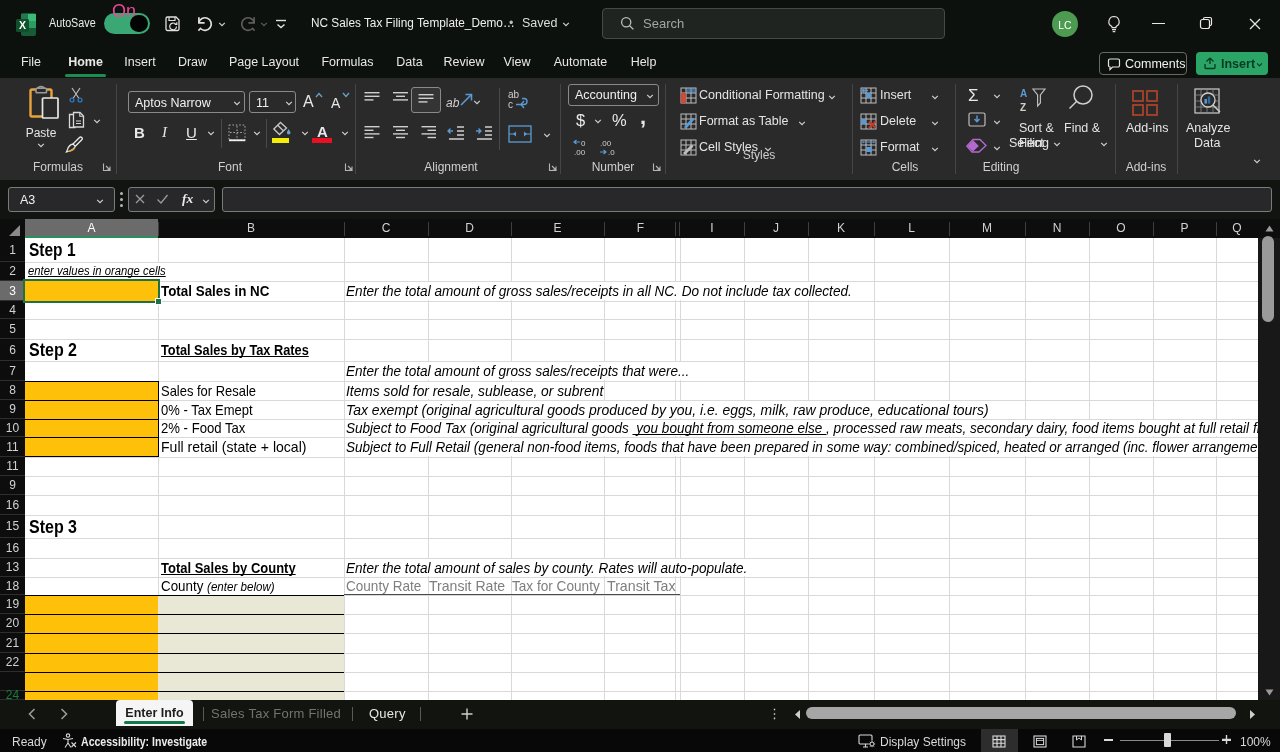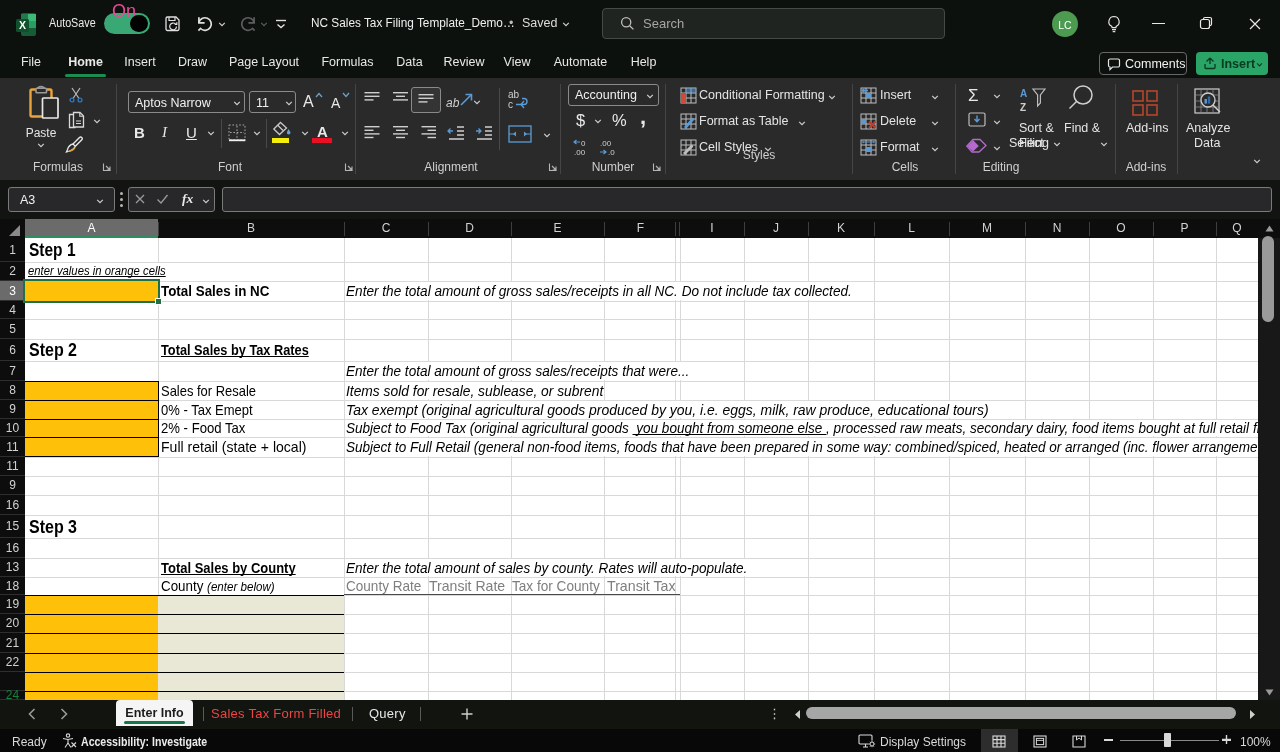--- a/index.html
+++ b/index.html
@@ -625,21 +625,21 @@
 <svg class="ab" style="left:26px;top:707px" width="12" height="14" viewBox="0 0 12 14">
       <path d="M8.5 2 L3.5 7 L8.5 12" stroke="#9a9a9a" stroke-width="1.6" fill="none"></path>
     </svg>
 <svg class="ab" style="left:58px;top:707px" width="12" height="14" viewBox="0 0 12 14">
       <path d="M3.5 2 L8.5 7 L3.5 12" stroke="#9a9a9a" stroke-width="1.6" fill="none"></path>
     </svg>
 <div class="ab" style="left:116px;top:700px;width:77px;height:26px;background:#f5f5f5;border-radius:4px 4px 0 0"></div>
 <div class="ab" style="left:116px;top:706px;width:77px;text-align:center;font-size:12.5px;font-weight:bold;color:#1c1c1c">Enter Info</div>
 <div class="ab" style="left:124px;top:721px;width:61px;height:3px;background:#15784a;border-radius:2px"></div>
 <div class="ab" style="left:203px;top:707px;width:1px;height:14px;background:#5a5a5a"></div>
-<div class="ab" style="left:211px;top:706px;font-size:13px;letter-spacing:.25px;color:#ef4444">Sales Tax Form Filled</div>
+<div class="ab" style="left:211px;top:706px;font-size:13px;letter-spacing:.25px;color:#737373">Sales Tax Form Filled</div>
 <div class="ab" style="left:352px;top:707px;width:1px;height:14px;background:#5a5a5a"></div>
 <div class="ab" style="left:369px;top:706px;font-size:13px;letter-spacing:.25px;color:#e8e8e8">Query</div>
 <div class="ab" style="left:420px;top:707px;width:1px;height:14px;background:#5a5a5a"></div>
 <svg class="ab" style="left:460px;top:707px" width="14" height="14" viewBox="0 0 14 14">
       <path d="M7 1.5 v11 M1.5 7 h11" stroke="#cfcfcf" stroke-width="1.4"></path>
     </svg>
 <div class="ab" style="left:768px;top:706px;font-size:13px;color:#cfcfcf">⋮</div>
 <svg class="ab" style="left:793px;top:709px" width="9" height="11" viewBox="0 0 9 11">
       <path d="M7 1 L2 5.5 L7 10 z" fill="#cfcfcf"></path>
     </svg>

